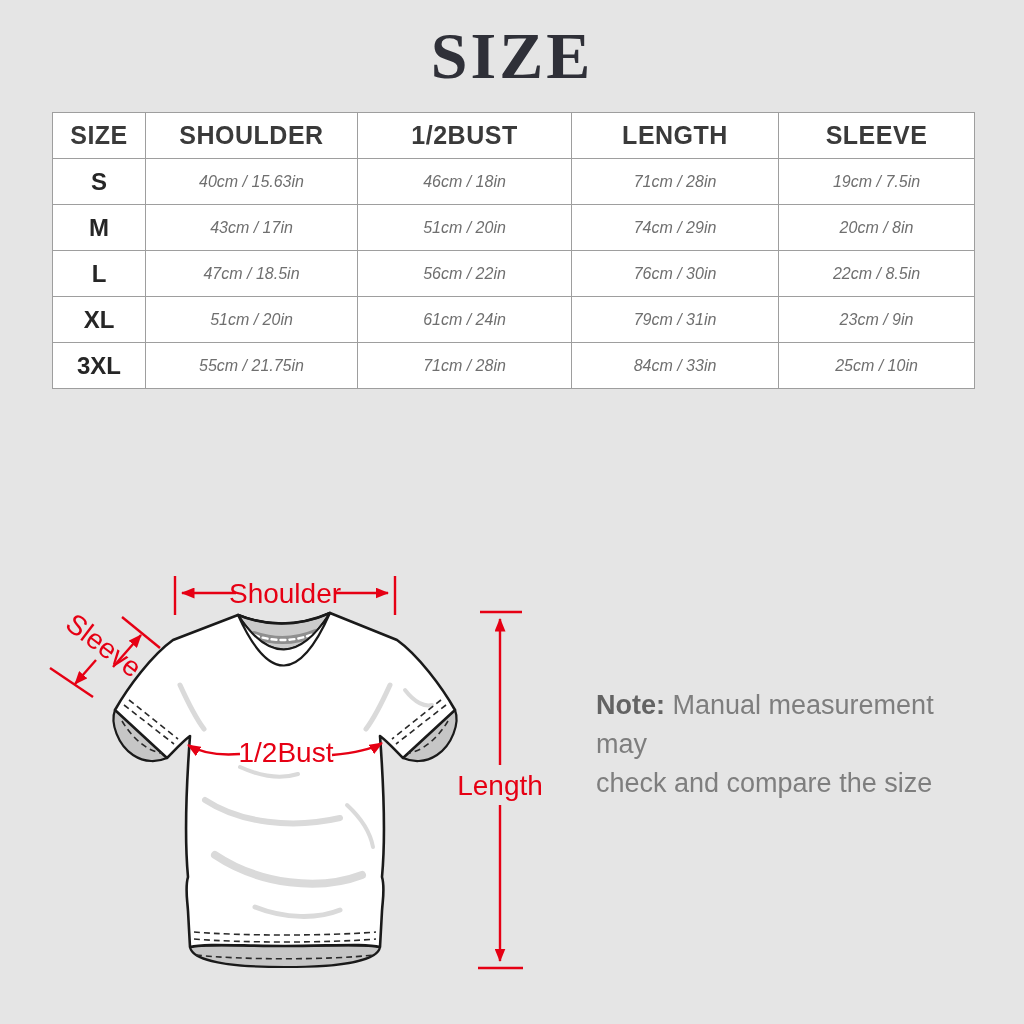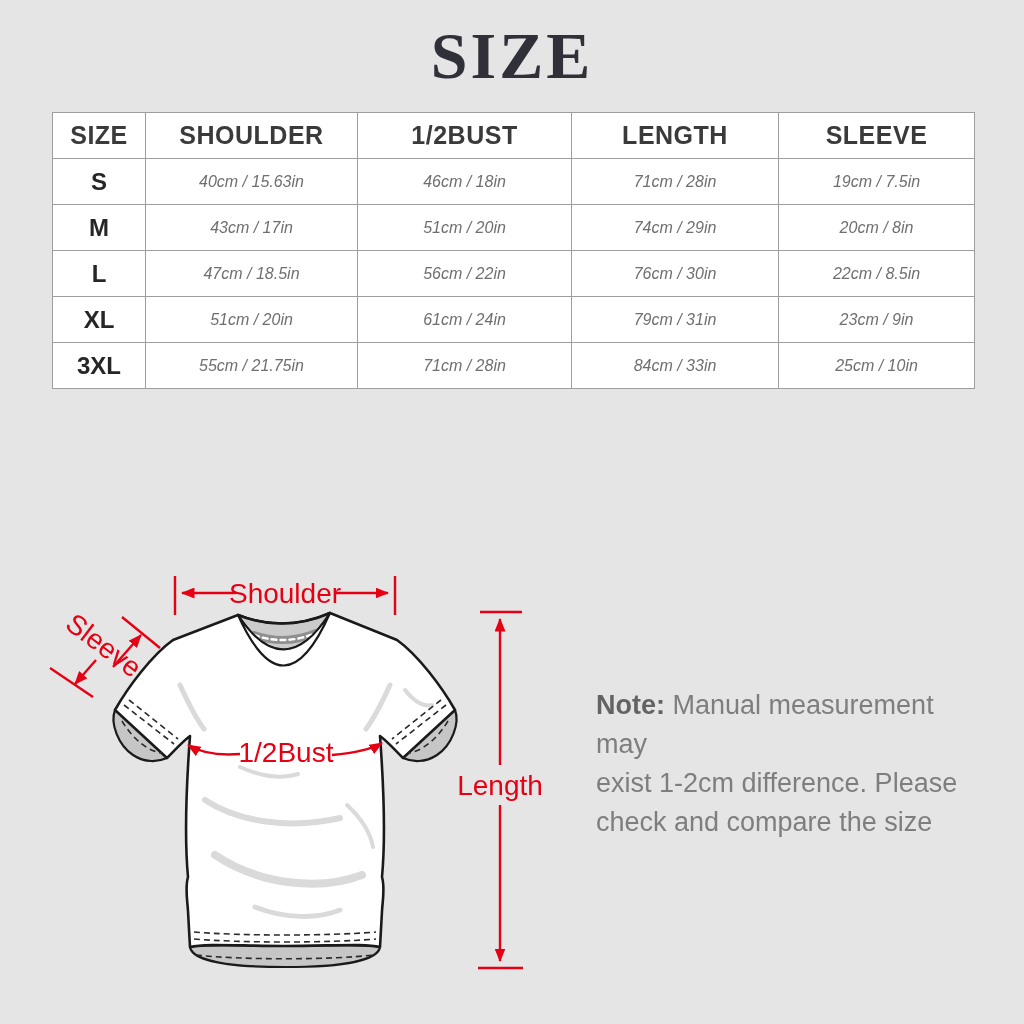--- a/index.html
+++ b/index.html
@@ -180,17 +180,16 @@
         <path d="M 438,413 L 483,413"></path>
         <path d="M 460,210 L 460,64" marker-end="url(#ah)"></path>
         <path d="M 460,250 L 460,406" marker-end="url(#ah)"></path>
         <text class="red-label" x="460" y="240" text-anchor="middle" stroke="none">Length</text>
       </g>
     </g>
   </svg>
 
   <div class="note">
     <div><span class="note-label">Note:</span><span> Manual measurement may</span></div>
-    <div>exist 1-2cm difference. Please</div>
     <div>check and compare the size</div>
   </div>
 
 </div>
 
 </body></html>

